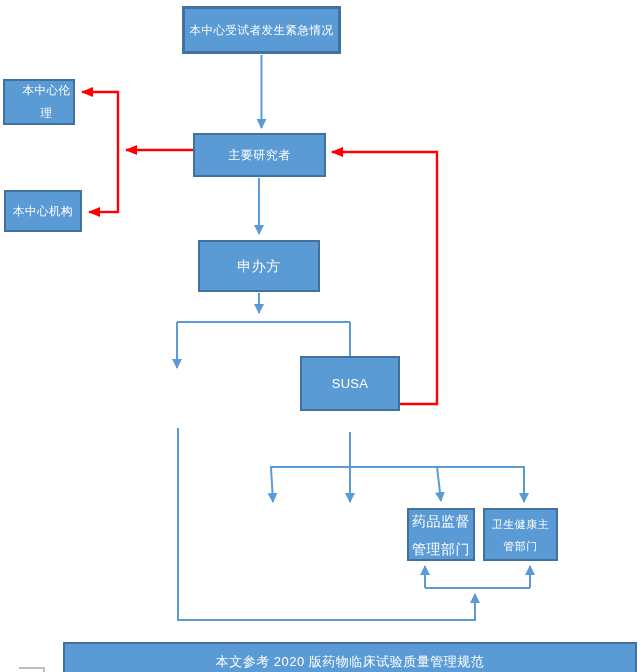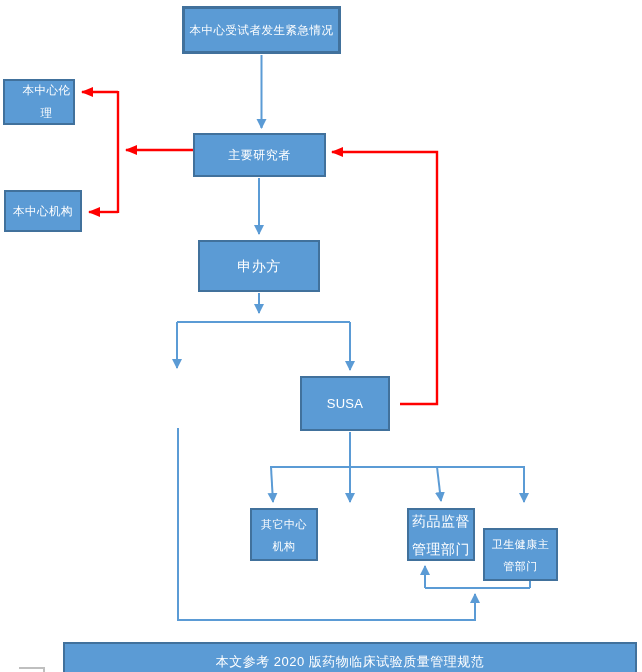--- a/index.html
+++ b/index.html
@@ -103,30 +103,28 @@
 
   <div class="node" style="left:3px;top:79px;width:72px;height:46px;padding-left:15px;">本中心伦理</div>
 
   <div class="node" style="left:193px;top:133px;width:133px;height:44px;font-size:12px;">主要研究者</div>
 
   <div class="node" style="left:4px;top:190px;width:78px;height:42px;">本中心机构</div>
 
   <div class="node" style="left:198px;top:240px;width:122px;height:52px;font-size:14px;">申办方</div>
 
 
-  <div class="node latin" style="left:300px;top:376px;width:90px;height:55px;">SUSA</div>
+  <div class="node latin" style="left:300px;top:356px;width:100px;height:55px;">SUSA</div>
 
-  <div class="node" style="left:250px;top:508px;width:68px;height:53px;font-size:11px;">其它中心
-机构</div>
 
 
   <div class="node" style="left:407px;top:508px;width:68px;height:53px;font-size:14px;">药品监督
 管理部门</div>
 
-  <div class="node" style="left:483px;top:528px;width:75px;height:53px;font-size:11px;">卫生健康主
+  <div class="node" style="left:483px;top:508px;width:75px;height:53px;font-size:11px;">卫生健康主
 管部门</div>
 
   <div class="banner">
     <span>本文参考 2020 版药物临床试验质量管理规范</span>
   </div>
 
   <div class="artifact"></div>
 
 </div>
 

